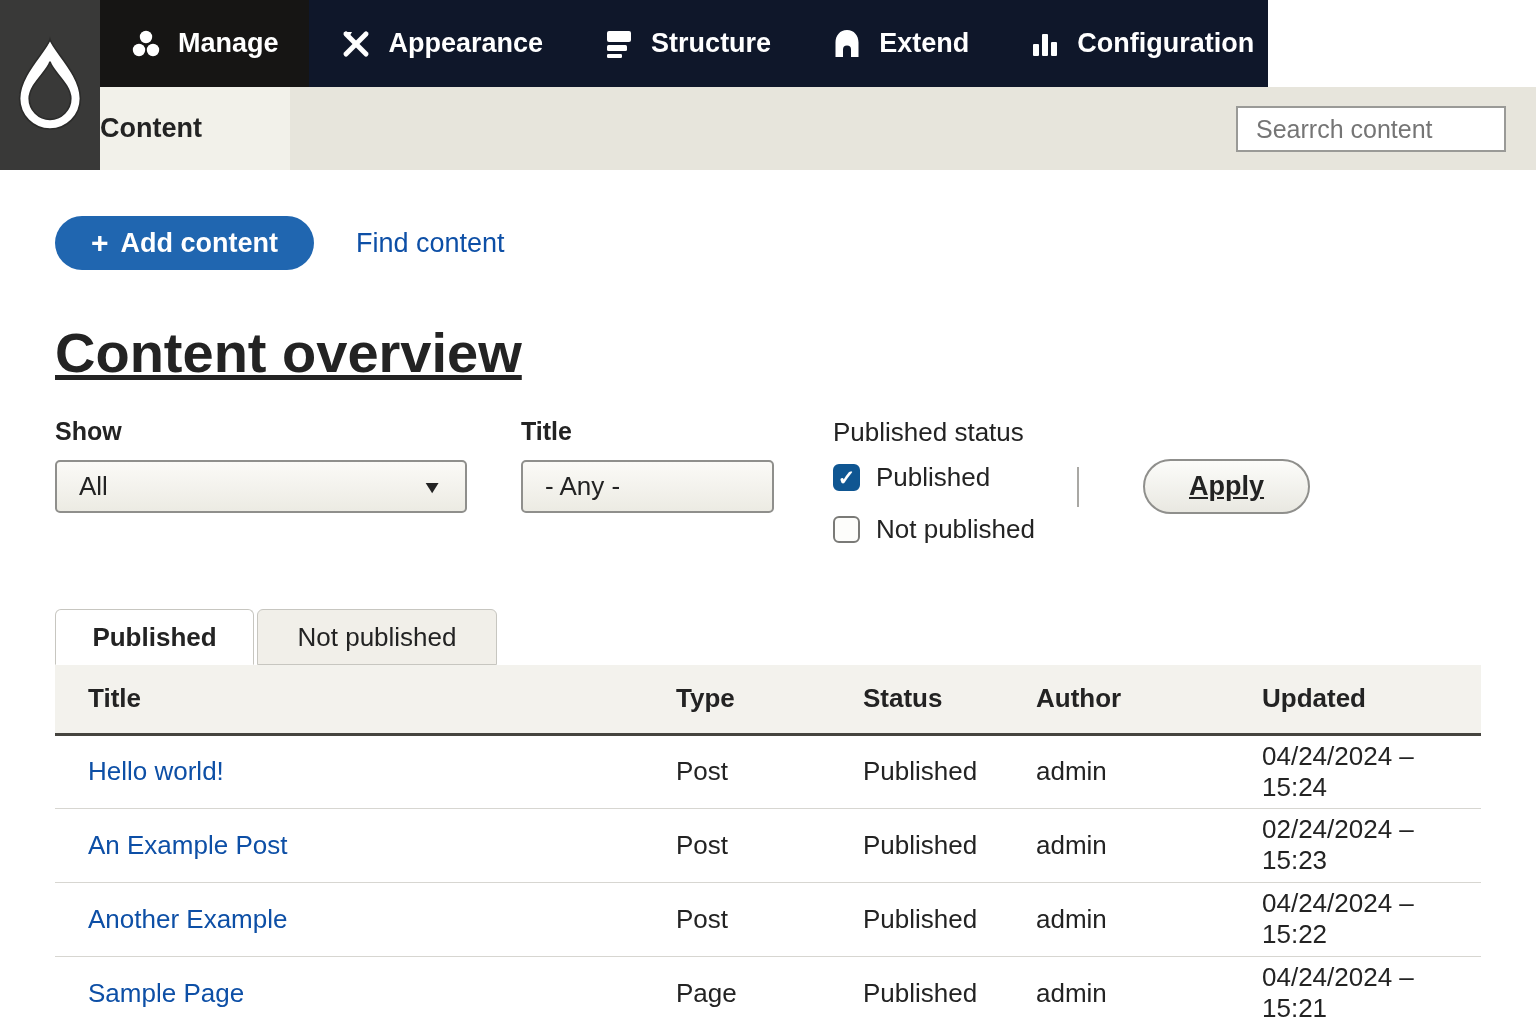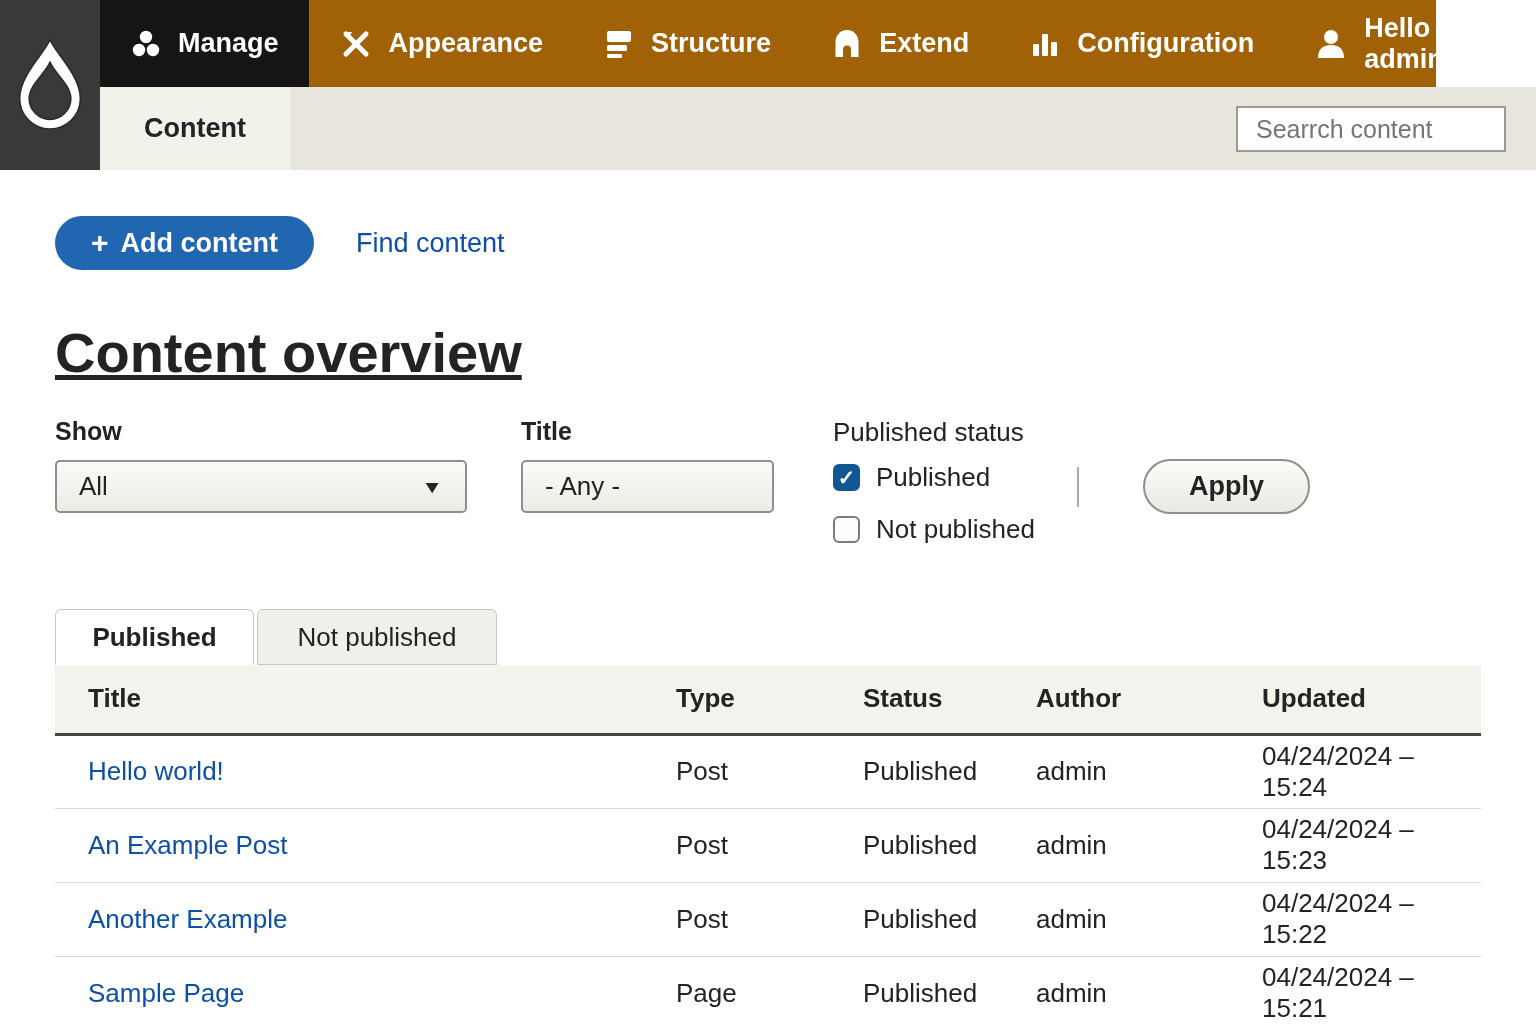--- a/index.html
+++ b/index.html
@@ -2,37 +2,37 @@
 <html><head>
 <meta charset="utf-8">
 <style>
   * { margin:0; padding:0; box-sizing:border-box; }
   html,body { background:#fff; }
   body { font-family:"Liberation Sans", sans-serif; color:#232323; }
 
   .screen { position:relative; width:1536px; height:1024px; overflow:hidden; background:#fff; }
 
   
-  .toolbar { position:absolute; top:0; left:0; width:1436px; height:87px; background:#a16207; }
+  .toolbar { position:absolute; top:0; left:0; width:1268px; height:87px; background:#0f172a; }
   .toolbar-nav { position:absolute; left:100px; top:0; height:87px; display:flex; }
   .nav-item { display:flex; align-items:center; gap:16px; padding:0 30px; height:87px;
               color:#fff; font-size:27px; font-weight:700; cursor:pointer; }
   .nav-item.active { background:#161514; }
   .nav-item .icon { display:flex; align-items:center; }
   .nav-item svg { display:block; }
 
   
   .logo-box { position:absolute; top:0; left:0; width:100px; height:170px; background:#393938;
               display:flex; justify-content:center; }
   .logo-box svg { margin-top:24px; }
 
   
   .secondary-bar { position:absolute; top:87px; left:100px; width:1436px; height:83px; background:#e7e5dc; }
   .content-tab { position:absolute; left:0; top:0; width:190px; height:83px; background:#f2f1ea;
-                 display:flex; align-items:center; justify-content:center;
+                 display:flex; align-items:center; justify-content:flex-start;
                  font-size:27px; font-weight:700; color:#232323; cursor:pointer; }
   .search-input { position:absolute; right:30px; top:19px; width:270px; height:46px;
                   border:2px solid #9a9a97; border-radius:0; background:#fff;
                   font-family:"Liberation Sans", sans-serif; font-size:25px; color:#333;
                   padding:0 18px; outline:none; }
 
   
   .main { position:absolute; top:170px; left:0; width:1536px; padding:46px 55px 0 55px; }
 
   .actions-row { display:flex; align-items:center; }
@@ -63,21 +63,21 @@
   .cbx.checked { background:#0f5692; border:2px solid #0f5692; color:#fff; display:flex;
                  align-items:center; justify-content:center; font-size:21px; font-weight:700; }
   .cbx.unchecked { background:#fdfdfb; border:2px solid #7a7a77; }
   .checkbox-row .cb-label { font-size:26px; color:#232323; }
 
   .status-divider { width:2px; height:40px; background:#a9a8a4; margin:50px 0 0 18px; }
   .btn-apply { margin-left:40px; margin-top:42px; height:55px; padding:0 44px;
                border:2px solid #8f8f8c; border-radius:28px;
                background:linear-gradient(#fcfcfa,#e9e8e1);
                font-family:"Liberation Sans", sans-serif; font-size:27px; font-weight:700;
-               color:#232323; cursor:pointer; }
+               color:#232323; cursor:pointer;text-decoration:underline; }
 
   
   .tabs { display:flex; margin-top:43px; }
   .tab { height:56px; display:flex; align-items:center; justify-content:center;
          font-size:26px; cursor:pointer; border:1px solid #c7c6c0; border-radius:6px 6px 0 0; }
   .tab.active { width:199px; background:#fff; font-weight:700; border-bottom:1px solid #fff; }
   .tab.inactive { width:240px; background:#f1efe9; margin-left:3px; }
 
   
   table.content-table { width:1426px; border-collapse:collapse; table-layout:fixed; }
@@ -253,21 +253,21 @@
             <td><span>Post</span></td>
             <td><span>Published</span></td>
             <td><span>admin</span></td>
             <td><span>04/24/2024 – 15:24</span></td>
           </tr>
           <tr>
             <td><a href="#">An Example Post</a></td>
             <td><span>Post</span></td>
             <td><span>Published</span></td>
             <td><span>admin</span></td>
-            <td><span>04/24/2024 – 15:23</span></td>
+            <td><span>02/24/2024 – 15:23</span></td>
           </tr>
           <tr>
             <td><a href="#">Another Example</a></td>
             <td><span>Post</span></td>
             <td><span>Published</span></td>
             <td><span>admin</span></td>
             <td><span>04/24/2024 – 15:22</span></td>
           </tr>
           <tr>
             <td><a href="#">Sample Page</a></td>

